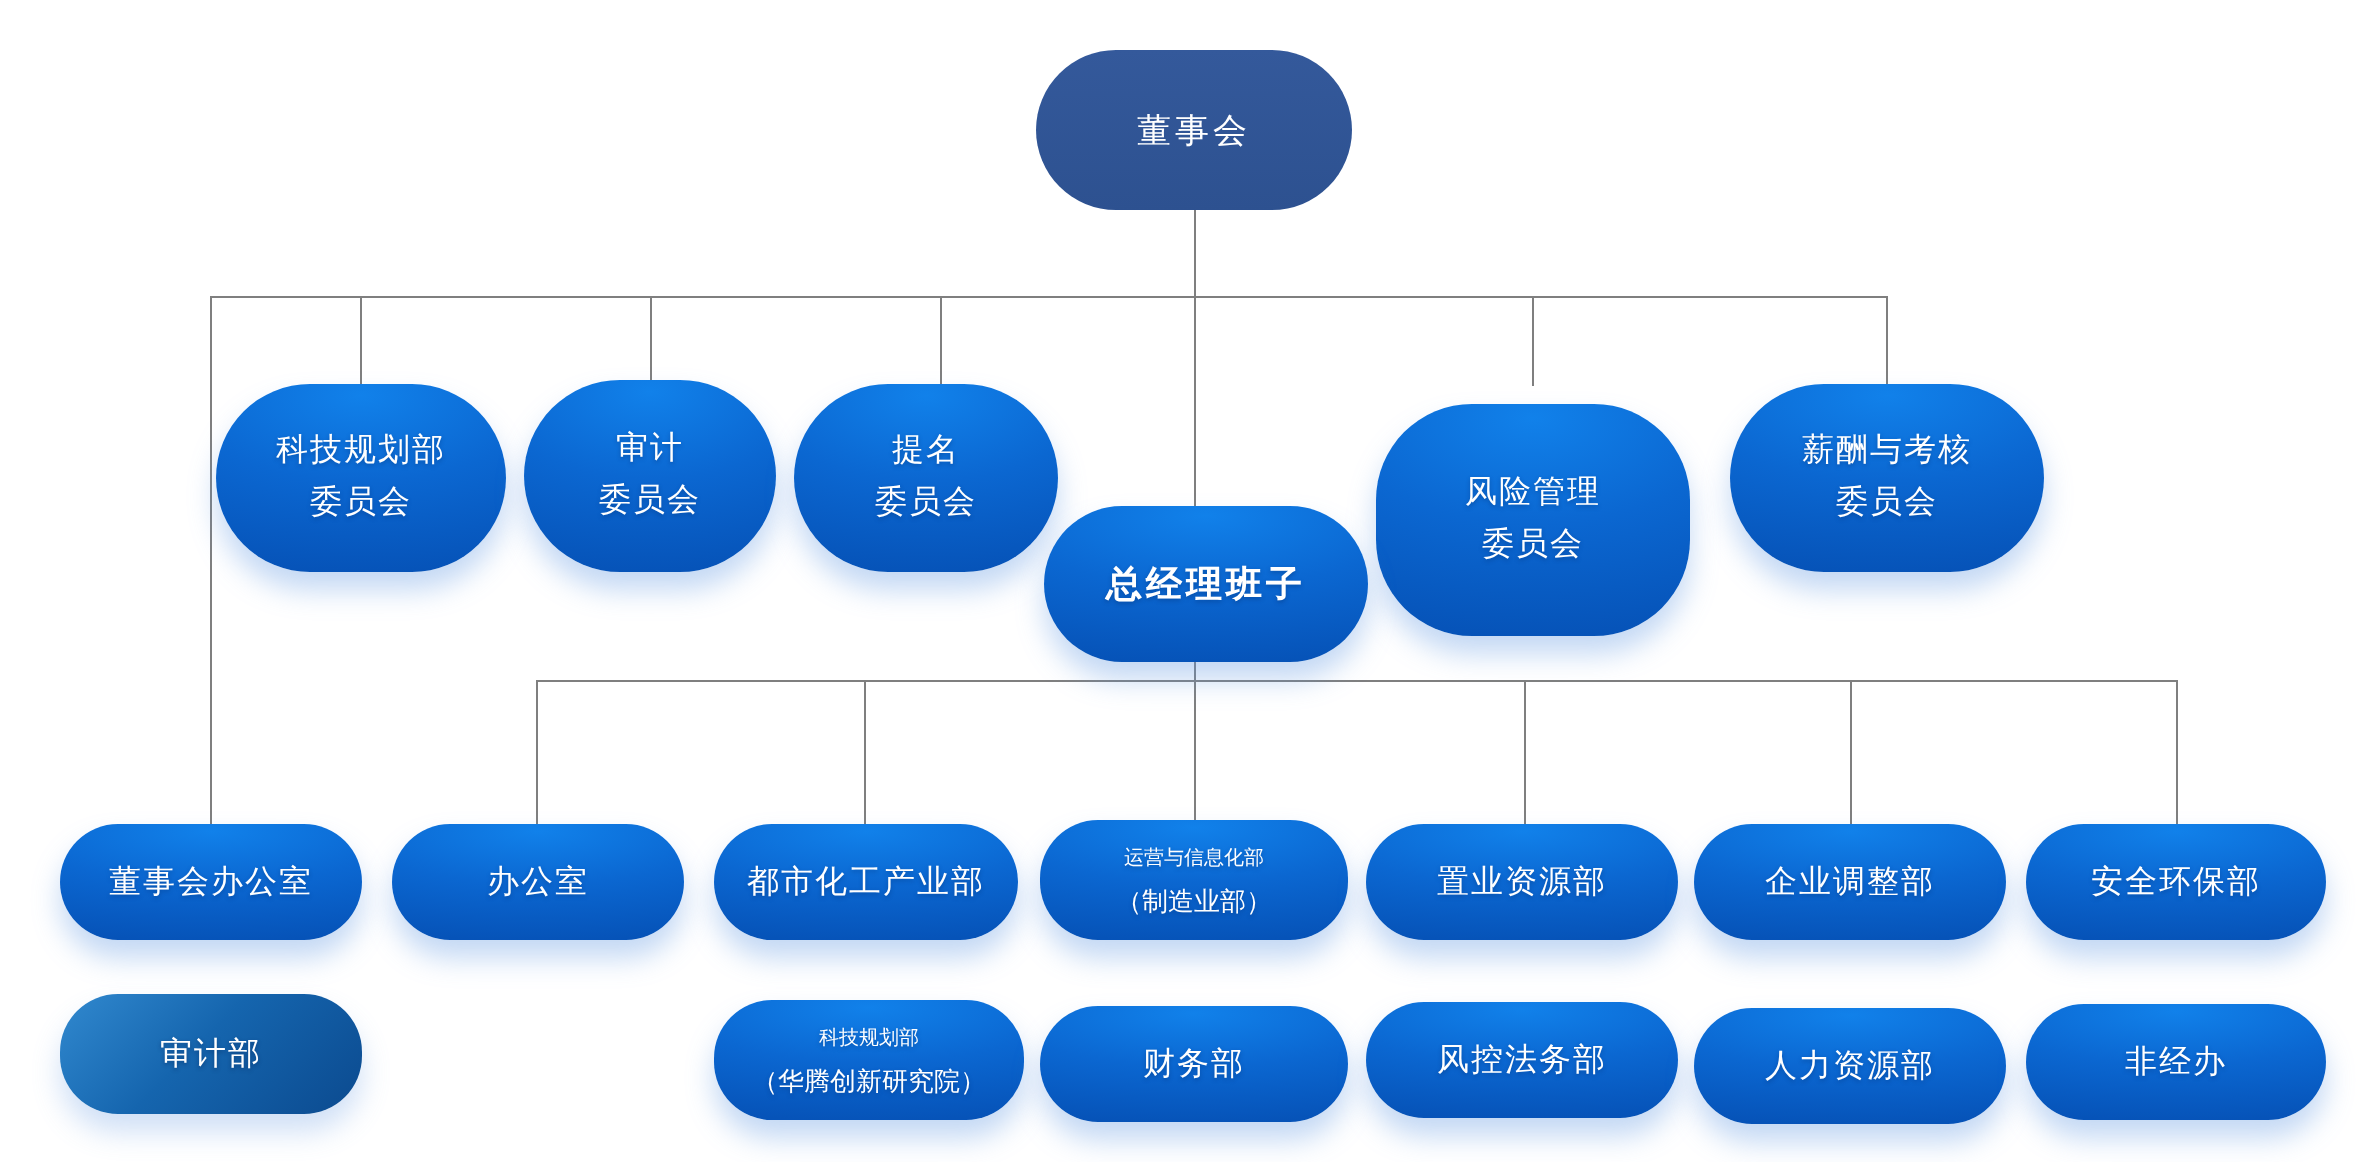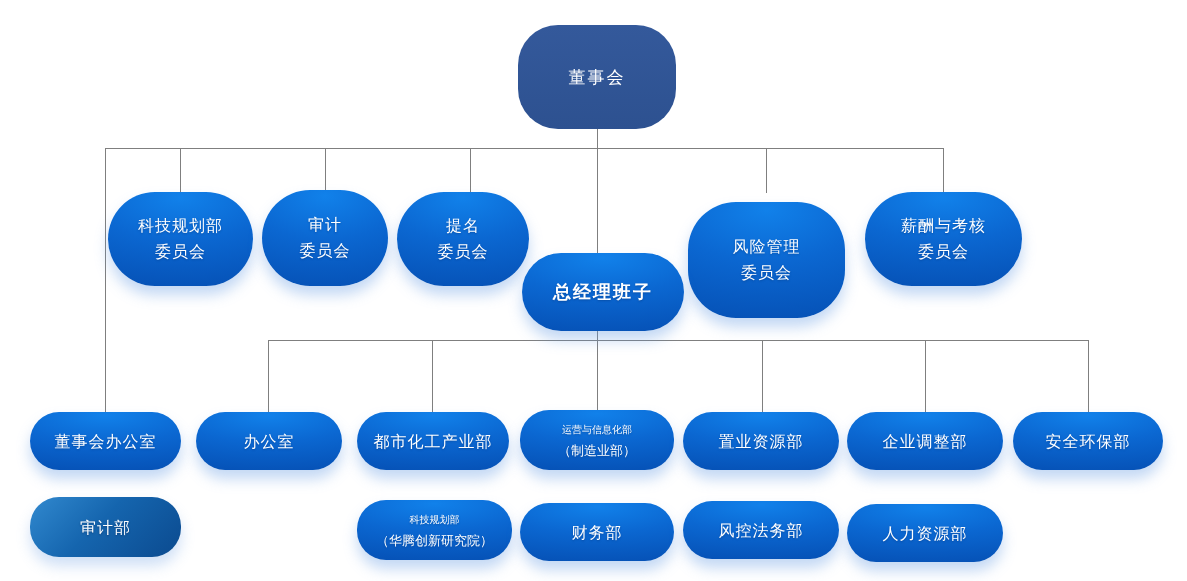--- a/index.html
+++ b/index.html
@@ -54,21 +54,21 @@
   <div class="line" style="left:766px;top:148px;width:1px;height:45px;"></div>
   <div class="line" style="left:943px;top:148px;width:1px;height:45px;"></div>
   <div class="line" style="left:597px;top:330px;width:1px;height:83px;"></div>
   <div class="line" style="left:268px;top:340px;width:821px;height:1px;"></div>
   <div class="line" style="left:268px;top:340px;width:1px;height:73px;"></div>
   <div class="line" style="left:432px;top:340px;width:1px;height:73px;"></div>
   <div class="line" style="left:762px;top:340px;width:1px;height:73px;"></div>
   <div class="line" style="left:925px;top:340px;width:1px;height:73px;"></div>
   <div class="line" style="left:1088px;top:340px;width:1px;height:73px;"></div>
 
-  <div class="node root" style="left:518px;top:25px;width:158px;height:104px;">
+  <div class="node root" style="left:518px;top:25px;width:158px;height:80px;">
     <span class="l1">董事会</span>
   </div>
 
   <div class="node blue committee" style="left:108px;top:192px;width:145px;height:94px;">
     <span class="l1">科技规划部</span>
     <span class="l2">委员会</span>
   </div>
   <div class="node blue committee" style="left:262px;top:190px;width:126px;height:96px;">
     <span class="l1">审计</span>
     <span class="l2">委员会</span>
@@ -122,14 +122,17 @@
   </div>
   <div class="node blue dept" style="left:520px;top:503px;width:154px;height:58px;">
     <span class="l1">财务部</span>
   </div>
   <div class="node blue dept" style="left:683px;top:501px;width:156px;height:58px;">
     <span class="l1">风控法务部</span>
   </div>
   <div class="node blue dept" style="left:847px;top:504px;width:156px;height:58px;">
     <span class="l1">人力资源部</span>
   </div>
+  <div class="node blue dept" style="left:1013px;top:502px;width:150px;height:58px;">
+    <span class="l1">非经办</span>
+  </div>
 
 </div>
 
 </body></html>

